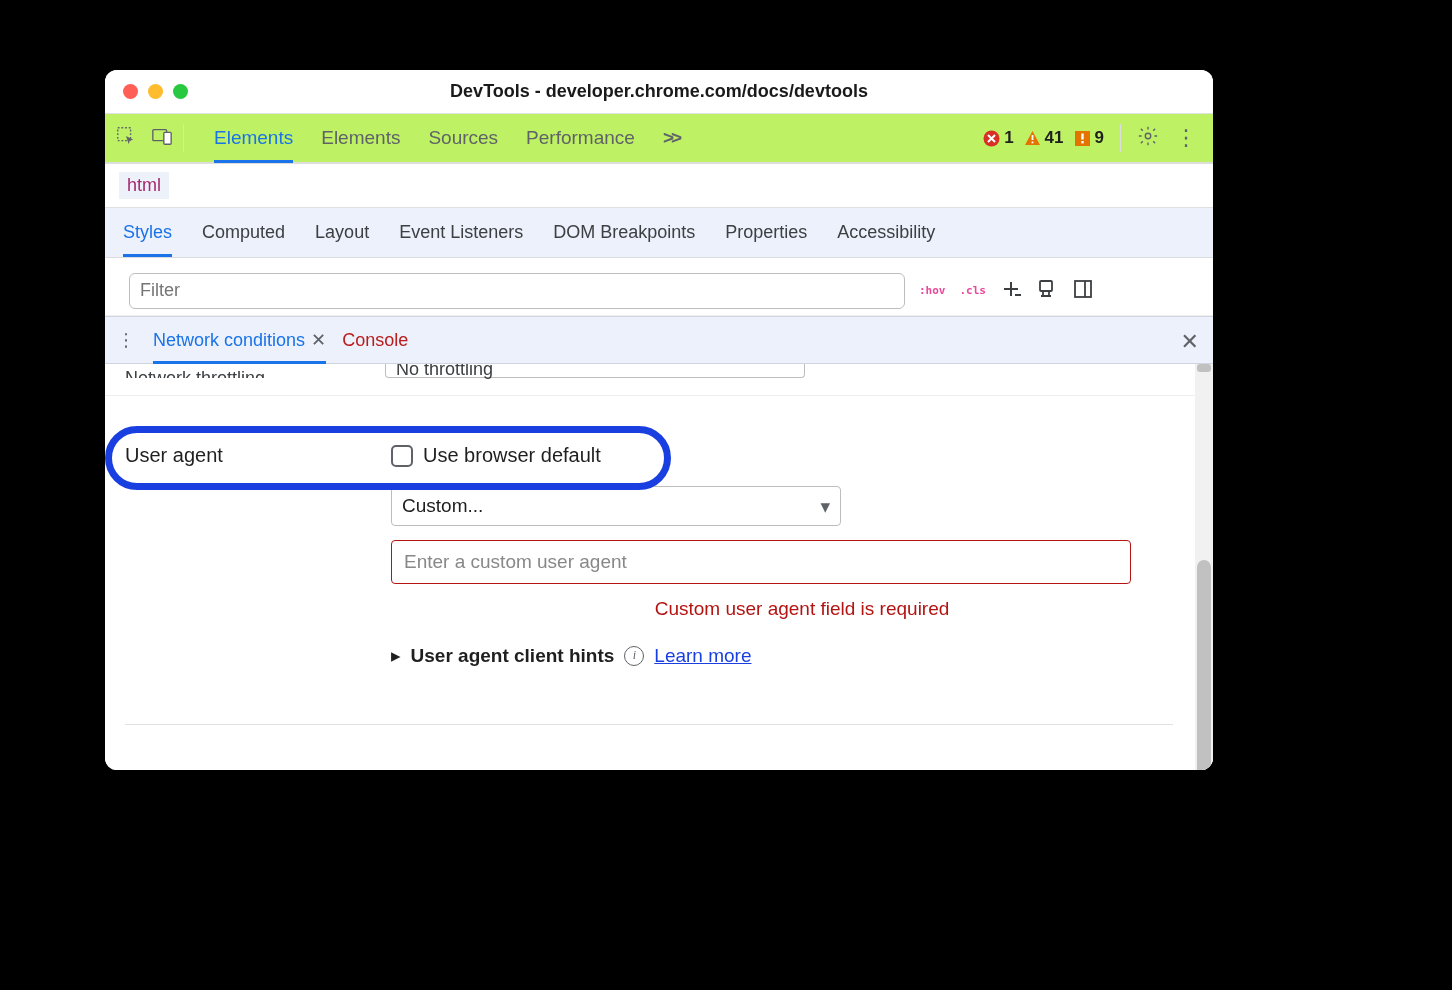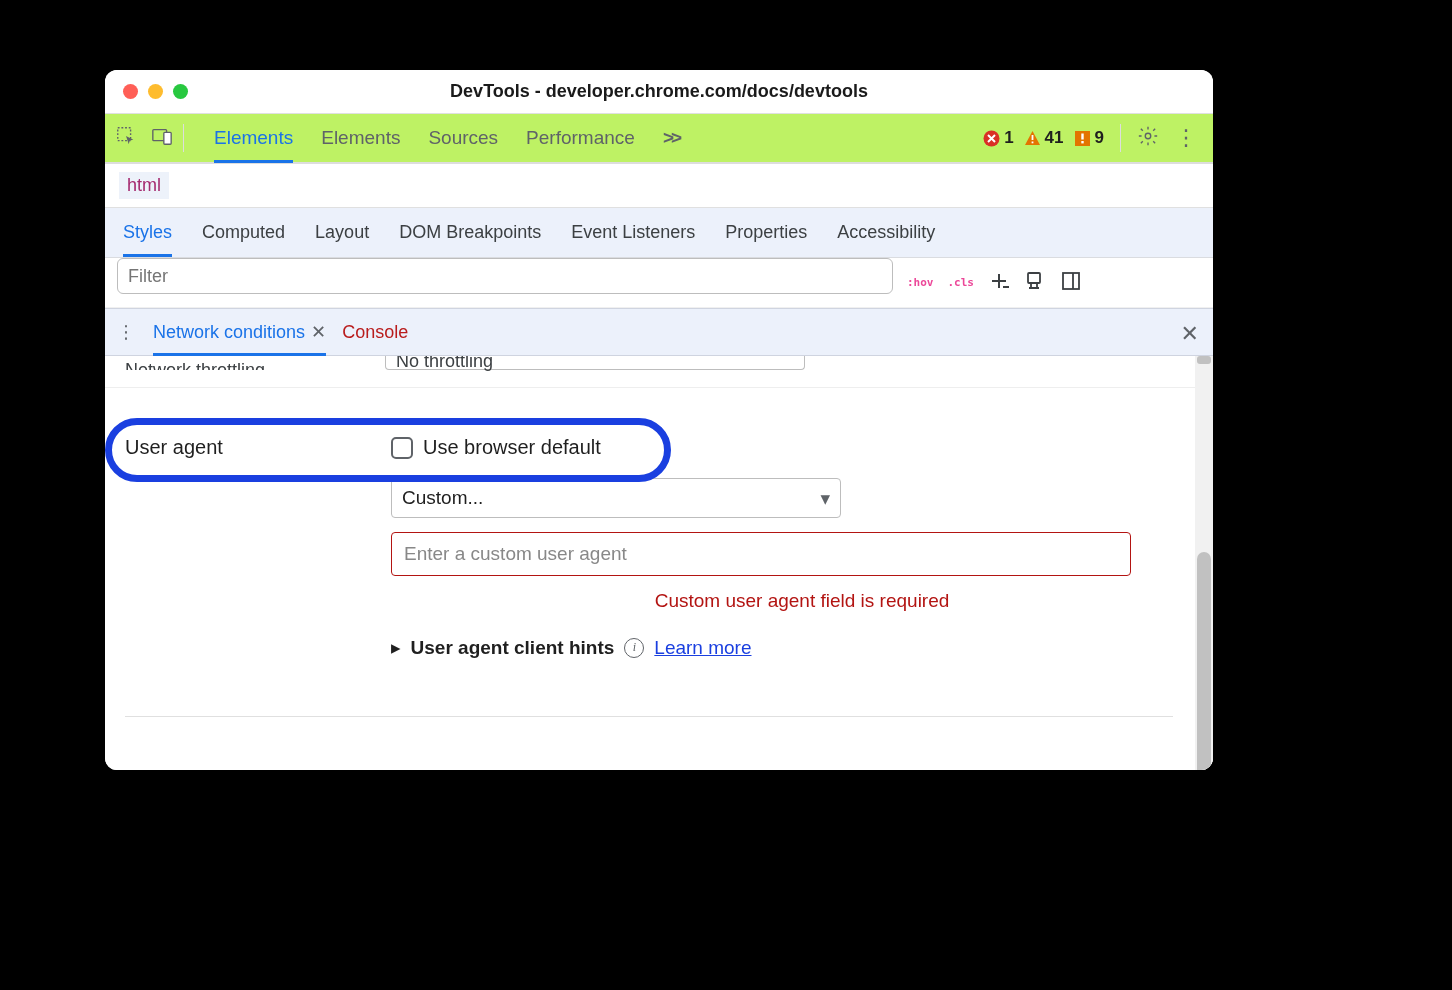--- a/index.html
+++ b/index.html
@@ -117,24 +117,26 @@
   .subtab.active::after {
     content:"";
     position:absolute;
     left:0; right:0; bottom:0;
     height:3px;
     background:#1a73e8;
   }
   .filter-row {
     height: 50px;
     display:flex;
-    padding:0 12px;
+    align-items:center;
+    padding:0 24px;
     gap:14px;
     background:#fff;
     border-bottom:1px solid #f0f0f0;
+    margin-top:8px;
   }
   .filter-input {
     flex:0 0 776px;
     height: 36px;
     border:1px solid #bdbdbd;
     border-radius:6px;
     padding:0 10px;
     font-size:18px;
     color:#9e9e9e;
   }
@@ -329,22 +331,22 @@
   </div>
 
   <div class="breadcrumb">
     <span class="breadcrumb-item">html</span>
   </div>
 
   <div class="subtabs">
     <div class="subtab active">Styles</div>
     <div class="subtab">Computed</div>
     <div class="subtab">Layout</div>
+    <div class="subtab">Event Listeners</div>
     <div class="subtab">DOM Breakpoints</div>
-    <div class="subtab">Event Listeners</div>
     <div class="subtab">Properties</div>
     <div class="subtab">Accessibility</div>
   </div>
 
   <div class="filter-row">
     <input class="filter-input" placeholder="Filter" style="">
     <div class="filter-actions">
       <span style="font-weight:600;">:hov</span>
       <span style="font-weight:600;">.cls</span>
       <span><svg width="22" height="22" viewBox="0 0 22 22" stroke="#3c4043" stroke-width="2">

